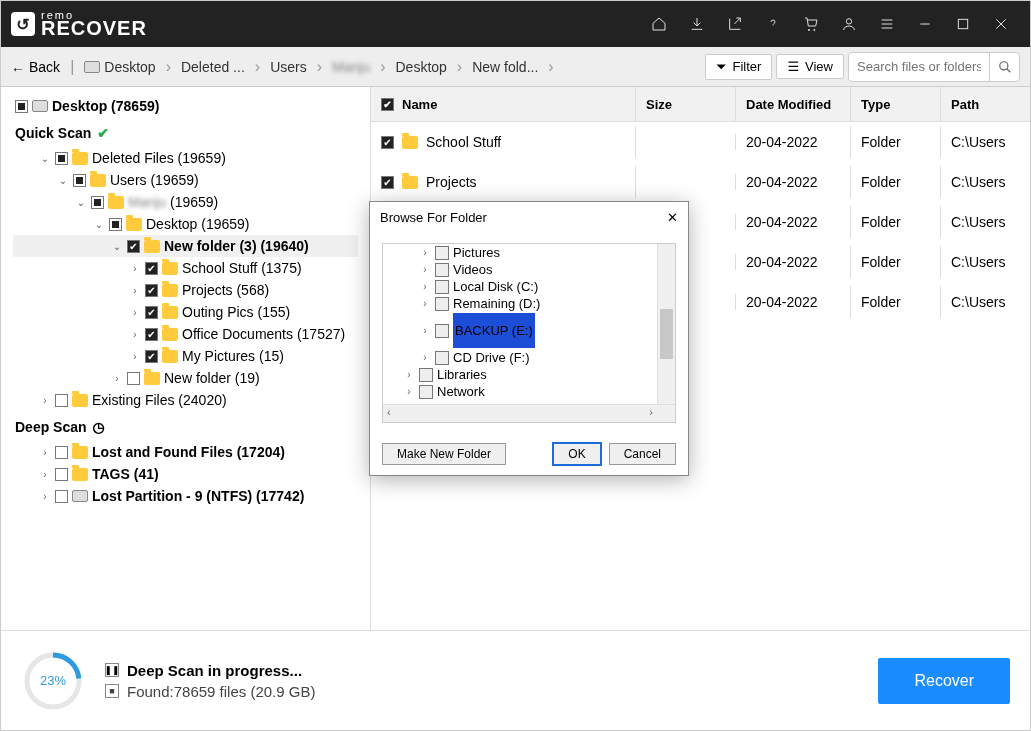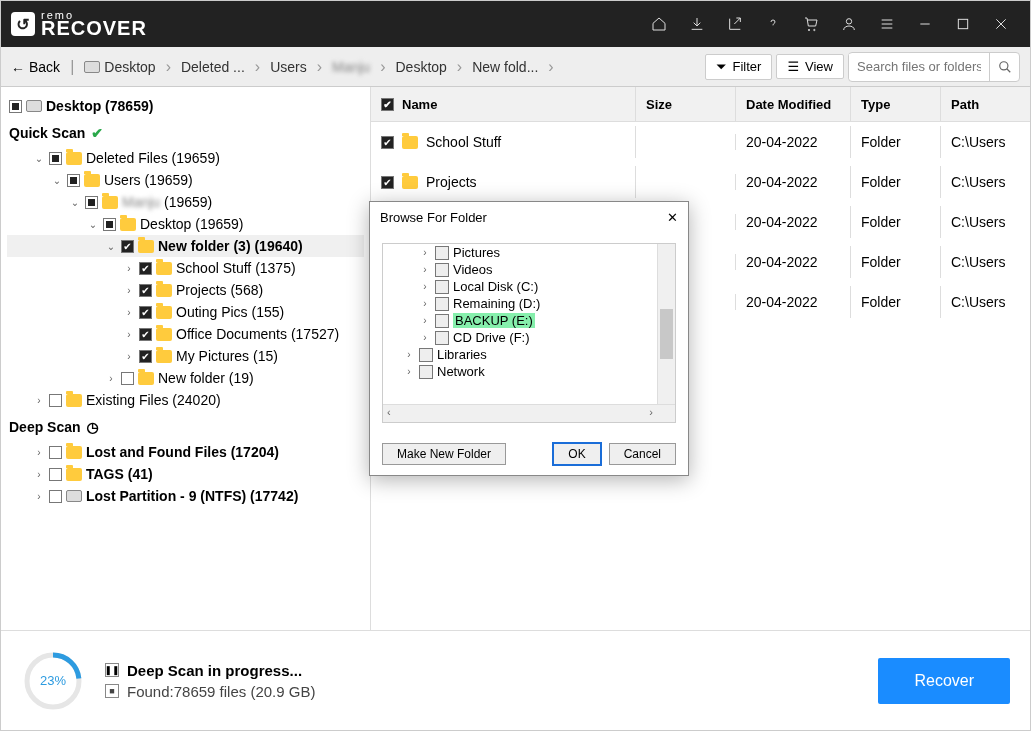--- a/index.html
+++ b/index.html
@@ -15,21 +15,21 @@
 .toolbar { background:#eee; height:40px; display:flex; align-items:center; padding:0 10px; border-bottom:1px solid #ccc; gap:4px;}
 .back { display:flex; align-items:center; gap:4px; font-size:14px; cursor:pointer;}
 .crumb-sep { color:#999; padding:0 6px;}
 .crumb { font-size:14px; color:#333; cursor:pointer; display:flex; align-items:center; gap:4px;}
 .spacer { flex:1;}
 .tool-btn { border:1px solid #ccc; background:#fff; padding:4px 10px; font-size:13px; display:flex; align-items:center; gap:6px; cursor:pointer; border-radius:2px;}
 .search-wrap { display:flex; align-items:center; border:1px solid #ccc; background:#fff; border-radius:4px;}
 .search-wrap input { border:none; padding:5px 8px; font-size:13px; width:140px; outline:none;}
 .search-go { width:30px; height:28px; display:flex; align-items:center; justify-content:center; border-left:1px solid #ccc; cursor:pointer;}
 .main { display:flex; height:580px; }
-.sidebar { width:370px; border-right:1px solid #ddd; overflow:auto; padding:8px 6px; font-size:14px;}
+.sidebar { width:370px; border-right:1px solid #ddd; overflow:auto; padding:8px 12px; font-size:14px;}
 .tree-row { display:flex; align-items:center; gap:4px; padding:3px 2px; white-space:nowrap; cursor:pointer;}
 .tree-row.selected { background:#f0f0f0;}
 .chev { width:12px; text-align:center; color:#666; font-size:10px; cursor:pointer;}
 .cb { width:13px; height:13px; border:1px solid #777; display:inline-flex; align-items:center; justify-content:center; font-size:10px; background:#fff;}
 .cb.checked { background:#222; color:#fff;}
 .cb.partial { background:#fff;}
 .cb.partial::after { content:""; width:7px; height:7px; background:#222; display:block;}
 .folder-ico { width:16px; height:13px; background:#ffcb3d; border-radius:2px; position:relative; display:inline-block;}
 .folder-ico::before { content:""; position:absolute; top:-3px; left:0; width:7px; height:3px; background:#ffcb3d; border-radius:1px 1px 0 0;}
 .drive-ico { width:16px; height:12px; background:#ddd; border:1px solid #888; border-radius:2px; display:inline-block;}
@@ -50,21 +50,21 @@
 .progress-ring .pct { position:absolute; inset:0; display:flex; align-items:center; justify-content:center; font-size:13px; color:#2d9be0;}
 .status-text { font-size:15px;}
 .status-text b { font-weight:700;}
 .status-mid { margin-left:40px; font-size:14px; color:#666;}
 .status-mid b { font-weight:700;}
 .recover-btn { margin-left:auto; background:#1a8cff; color:#fff; border:none; padding:14px 36px; font-size:16px; cursor:pointer; border-radius:2px;}
 .dialog { position:absolute; left:368px; top:200px; width:320px; background:#fff; border:1px solid #888; box-shadow:0 4px 20px rgba(0,0,0,0.3);}
 .dialog-title { display:flex; justify-content:space-between; padding:8px 10px; font-size:13px;}
 .dialog-body { border:1px solid #ccc; margin:10px 12px; height:180px; overflow:auto; font-size:13px; position:relative;}
 .drow { display:flex; align-items:center; gap:4px; padding:1px 4px; cursor:pointer; white-space:nowrap;}
-.drow.sel span.lbl { background:#86efac; padding:0 2px;}
+.drow.sel span.lbl { background:#1d4ed8; padding:10px 2px;}
 .dialog-foot { display:flex; gap:8px; padding:10px 12px; align-items:center;}
 .dlg-btn { border:1px solid #999; background:#efefef; padding:3px 14px; font-size:12px; cursor:pointer;}
 .dlg-btn.primary { border:1px solid #1a6dd8; outline:1px solid #1a6dd8;}
 .blurred { filter:blur(2px); color:#888; }
 .small-ico { width:14px; height:14px; display:inline-block; border:1px solid #777; background:#eee;}
 .vscroll { position:absolute; right:0; top:0; bottom:18px; width:18px; background:#f0f0f0; border-left:1px solid #ddd;}
 .vthumb { position:absolute; left:2px; right:2px; top:65px; height:50px; background:#c8c8c8;}
 .hscroll { position:absolute; left:0; right:0; bottom:0; height:18px; background:#f0f0f0; border-top:1px solid #ddd;}
 .pause-ico{width:14px;height:14px;border:1px solid #888;display:inline-flex;align-items:center;justify-content:center;font-size:9px;}
 </style>

